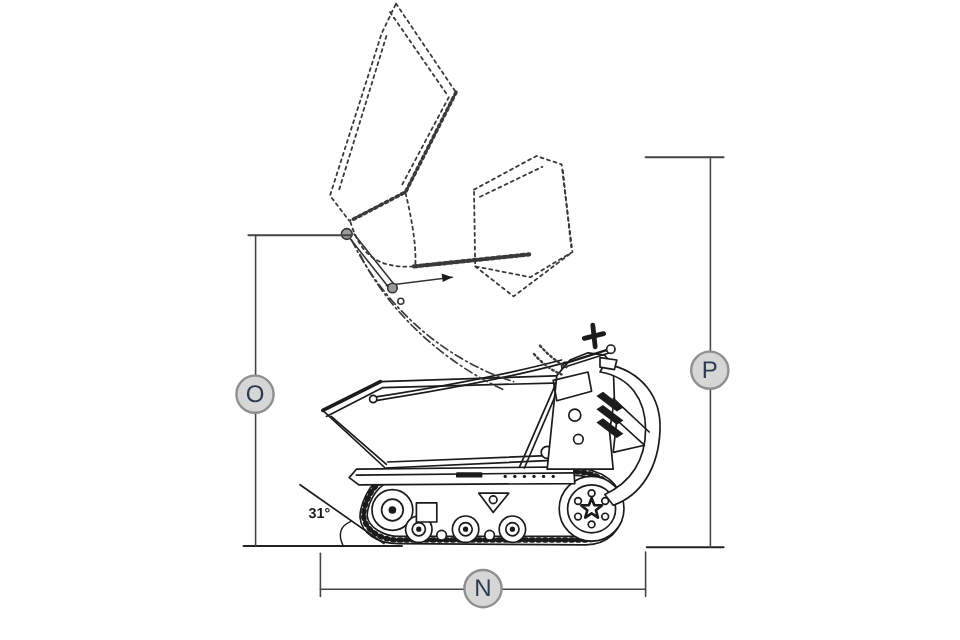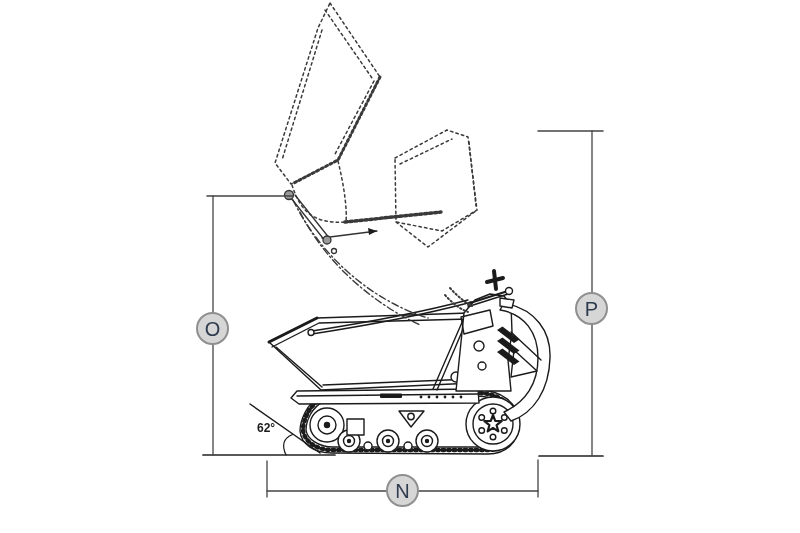--- a/index.html
+++ b/index.html
@@ -197,15 +197,15 @@
   <div class="dim-badge" id="badge-o">
     <span>O</span>
   </div>
   <div class="dim-badge" id="badge-p">
     <span>P</span>
   </div>
   <div class="dim-badge" id="badge-n">
     <span>N</span>
   </div>
 
-  <span class="angle-label">62°</span>
+  <span class="angle-label">31°</span>
 
 </div>
 
 </body></html>

